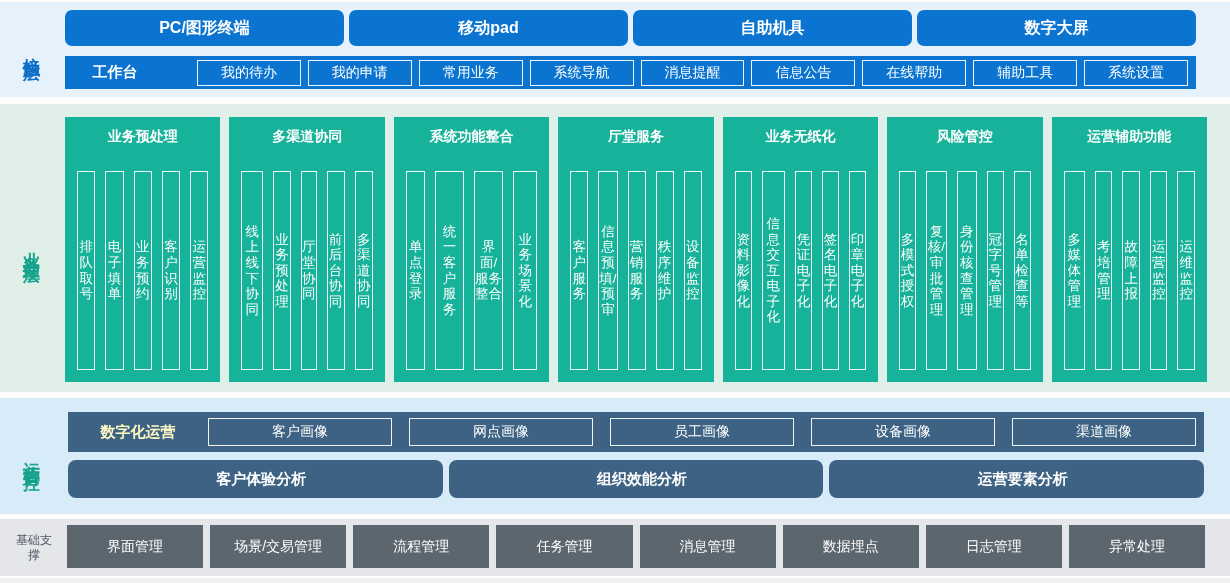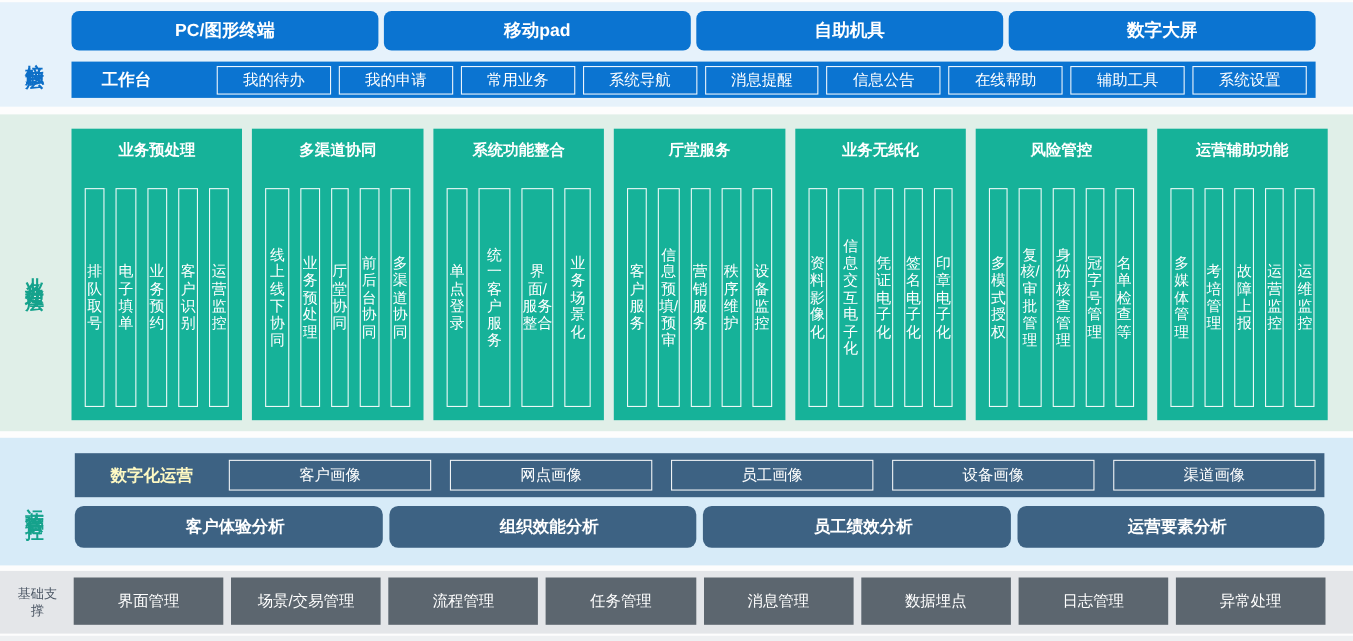--- a/index.html
+++ b/index.html
@@ -208,21 +208,20 @@
             <div class="ops-box">客户画像</div>
             <div class="ops-box">网点画像</div>
             <div class="ops-box">员工画像</div>
             <div class="ops-box">设备画像</div>
             <div class="ops-box">渠道画像</div>
           </div>
       </div>
       <div class="analysis-row">
           <div class="analysis-button">客户体验分析</div>
           <div class="analysis-button">组织效能分析</div>
-          <div class="analysis-button">员工绩效分析</div>
           <div class="analysis-button">运营要素分析</div>
         </div>
     </div>
   </section>
 
   <section id="sec-foundation">
     <div class="fnd-label">基础支撑</div>
     <div class="fnd-row">
         <div class="fnd-button">界面管理</div>
         <div class="fnd-button">场景/交易管理</div>

